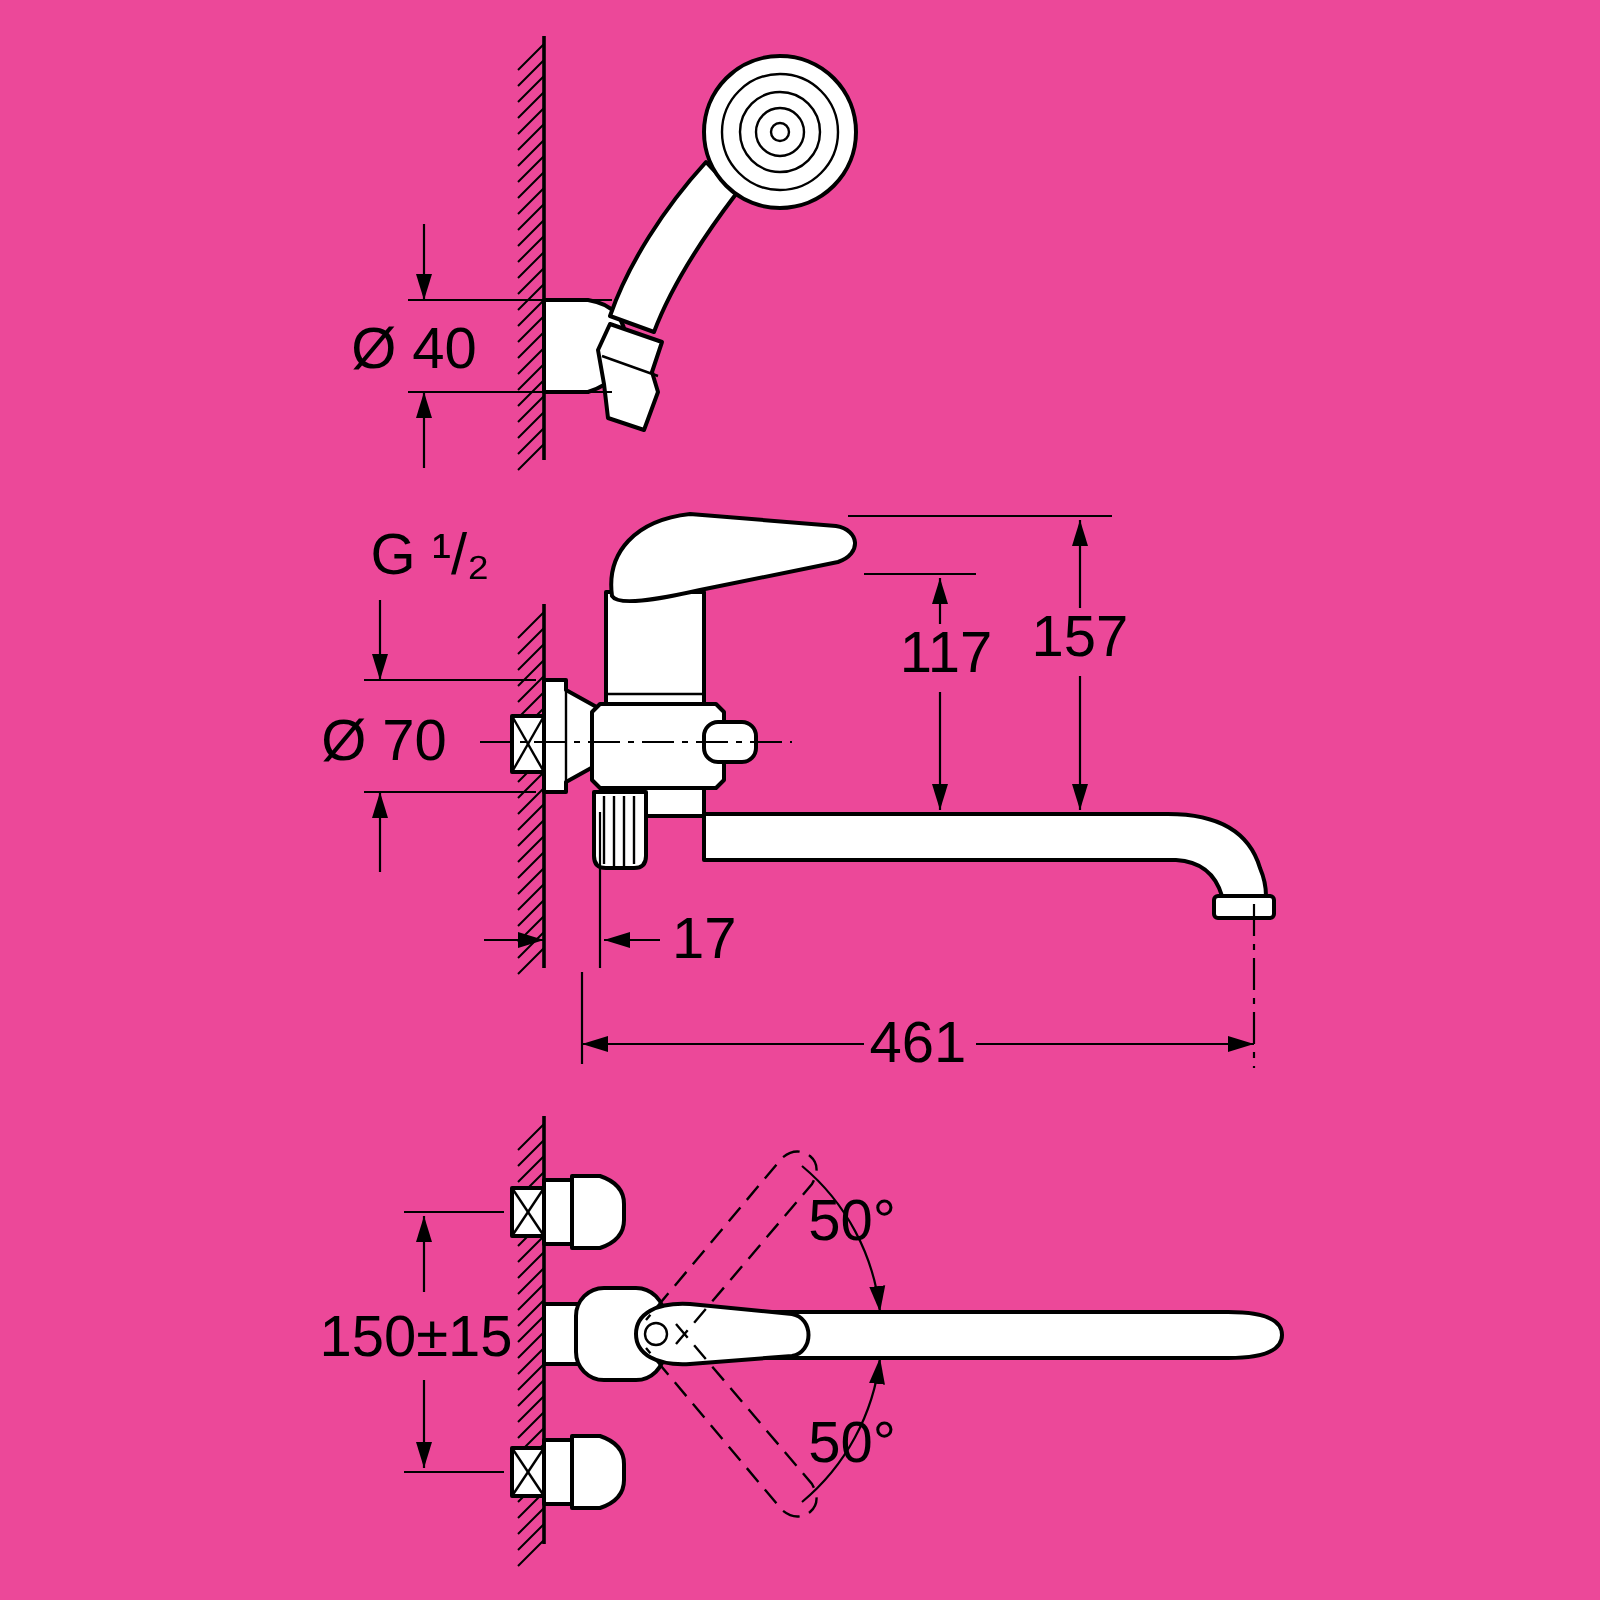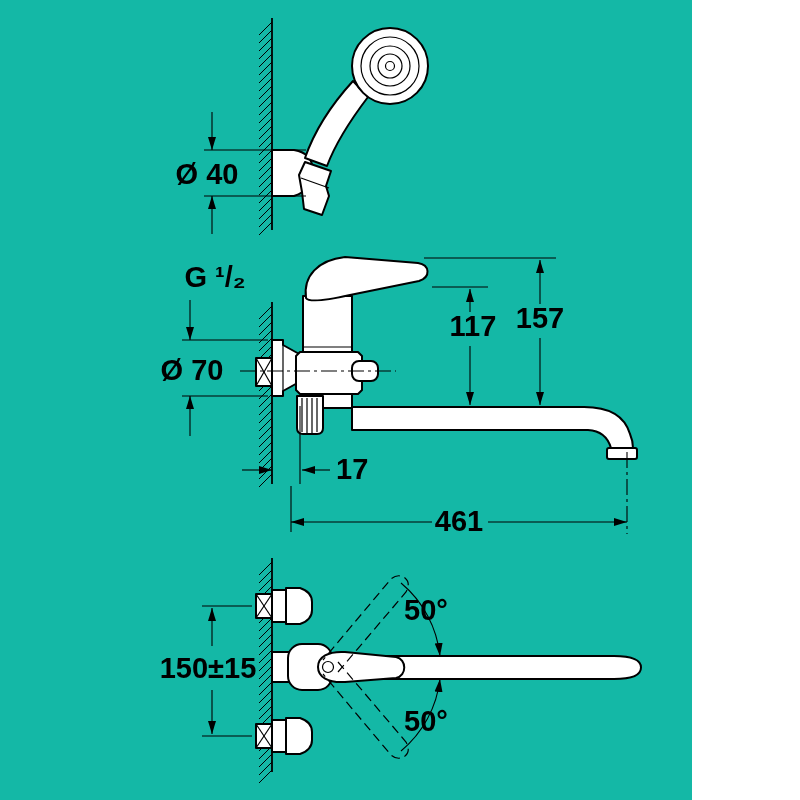--- a/index.html
+++ b/index.html
@@ -1,16 +1,16 @@
 <!DOCTYPE html>
 <html><head>
 <meta charset="utf-8">
 <style>
   html,body { margin:0; padding:0; background:#fff; }
-  .stage { width:692px; height:800px; background:#14b8a6; position:relative;font-weight:bold; }
+  .stage { width:800px; height:800px; background:#ec4899; position:relative; }
   svg { display:block; }
   .part  { fill:#fff; stroke:#000; stroke-width:2; stroke-linejoin:round; }
   .thin  { fill:none; stroke:#000; stroke-width:1.2; }
   .wall  { fill:none; stroke:#000; stroke-width:1.8; }
   .hatch path { stroke:#000; stroke-width:1; fill:none; }
   .dim   { fill:none; stroke:#000; stroke-width:1.1; }
   .ext   { fill:none; stroke:#000; stroke-width:1.1; }
   .dash  { fill:none; stroke:#000; stroke-width:1.2; stroke-dasharray:9 5; }
   .cl    { fill:none; stroke:#000; stroke-width:1.1; stroke-dasharray:16 4 3 4; }
   text.label { font-family:"Liberation Sans","DejaVu Sans",sans-serif; font-size:29px; fill:#000; }

